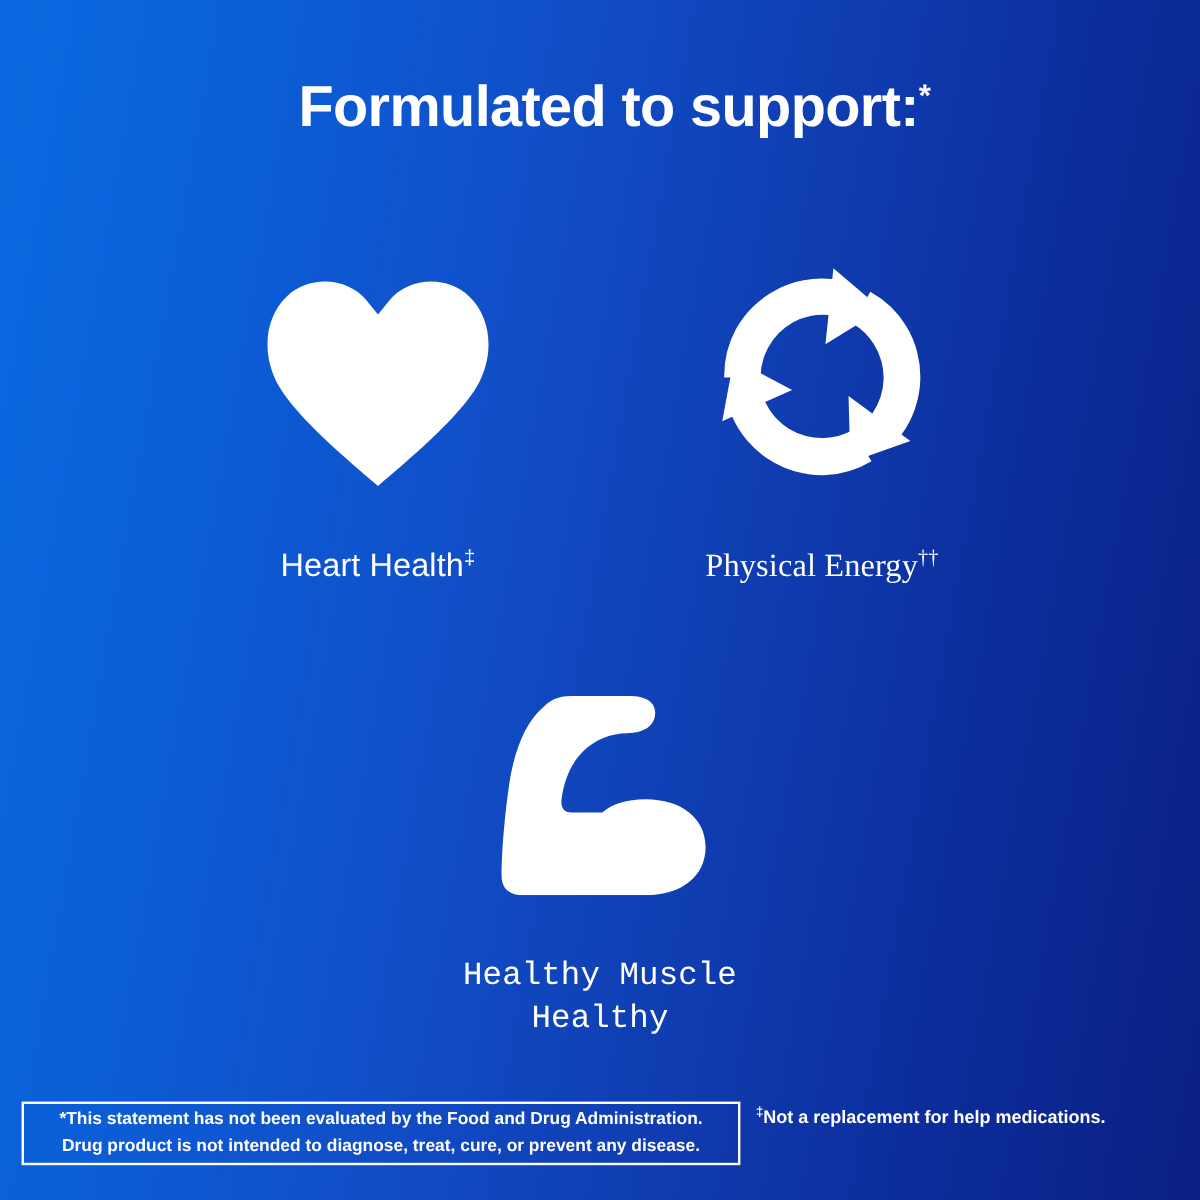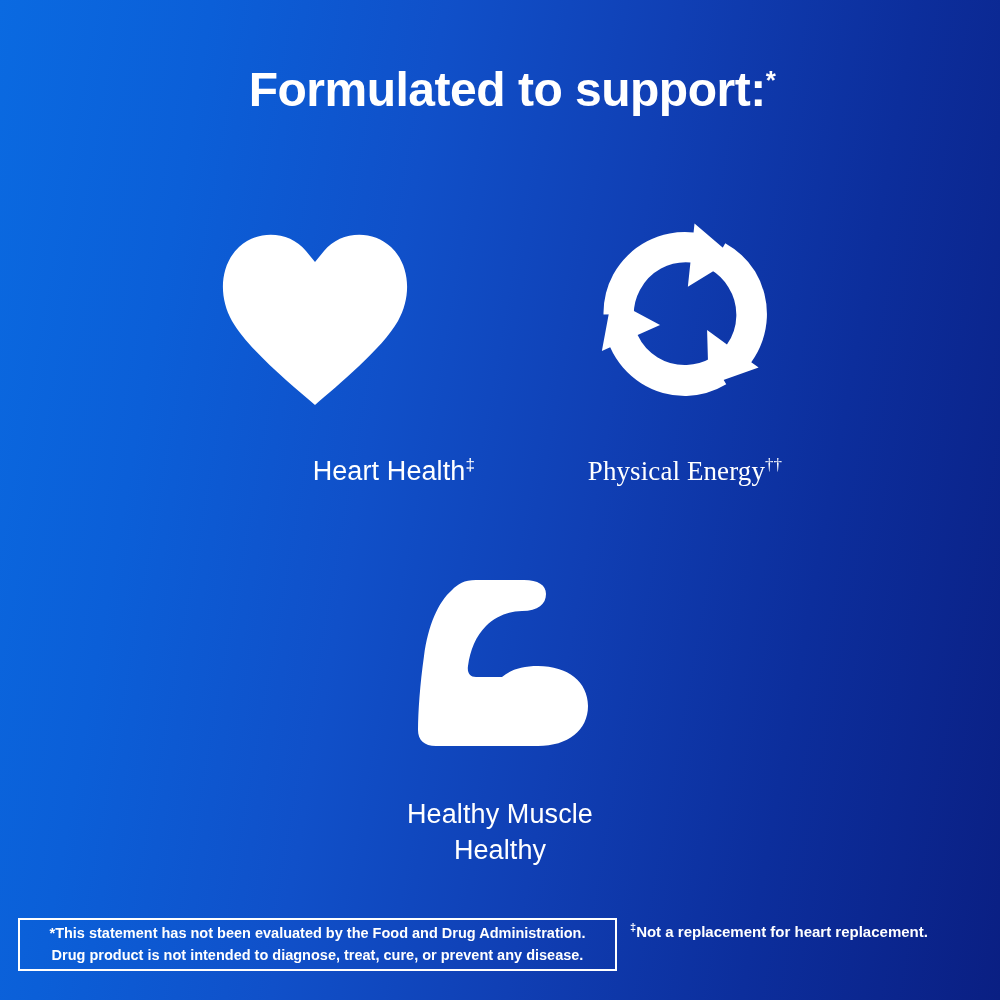--- a/index.html
+++ b/index.html
@@ -73,35 +73,36 @@
   .benefit .caption.wrap {
     white-space: normal;
   }
 
   #benefit-heart {
     left: 155px;
     top: 215px;
     width: 320px;
   }
   #benefit-heart .art { height: 190px; }
-  #benefit-heart .caption { margin-top: 48px; text-align: right; }
+  #benefit-heart .caption { margin-top: 48px; }
 
   #benefit-energy {
     left: 525px;
     top: 215px;
     width: 320px;
     font-family: Liberation Serif, serif;
   }
   #benefit-energy .art { height: 190px; }
   #benefit-energy .caption { margin-top: 48px; }
 
   #benefit-muscle {
     left: 340px;
     top: 568px;
     width: 320px;
+    font-family: Liberation Mono, monospace;
   }
   #benefit-muscle .art { height: 178px; }
   #benefit-muscle .caption { margin-top: 50px; }
 
   
   #footer {
     position: absolute;
     left: 0;
     bottom: 0;
     width: 852px;
@@ -241,18 +242,18 @@
   <div id="footer">
 
     <div id="fda-box">
       <div class="lines">
         <div>*This statement has not been evaluated by the Food and Drug Administration.</div>
         <div>Drug product is not intended to diagnose, treat, cure, or prevent any disease.</div>
       </div>
     </div>
 
     <div id="notes">
-      <div><span class="sup">‡</span><span>Not a replacement for heart replacement.</span></div>
+      <div><span class="sup">‡</span><span>Not a replacement for help medications.</span></div>
     </div>
 
   </div>
 
 </div>
 
 </body></html>

